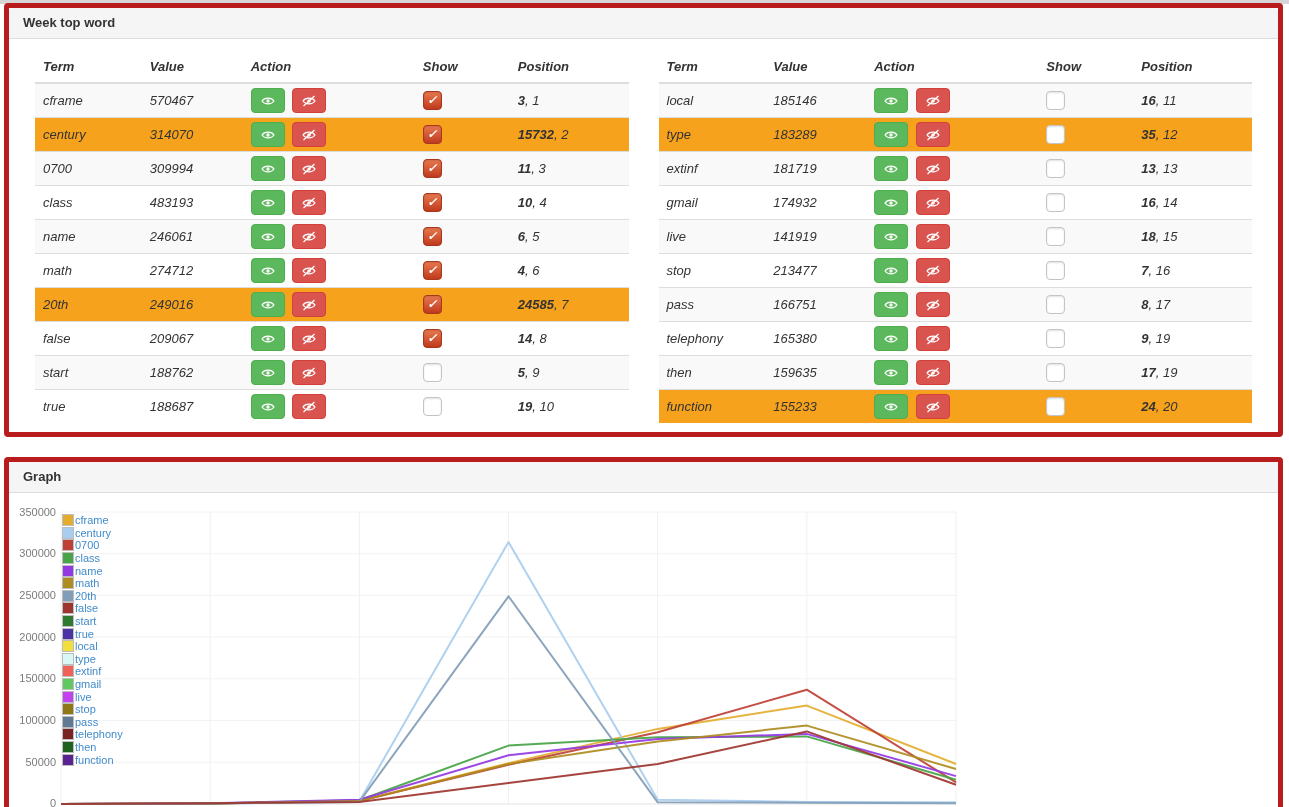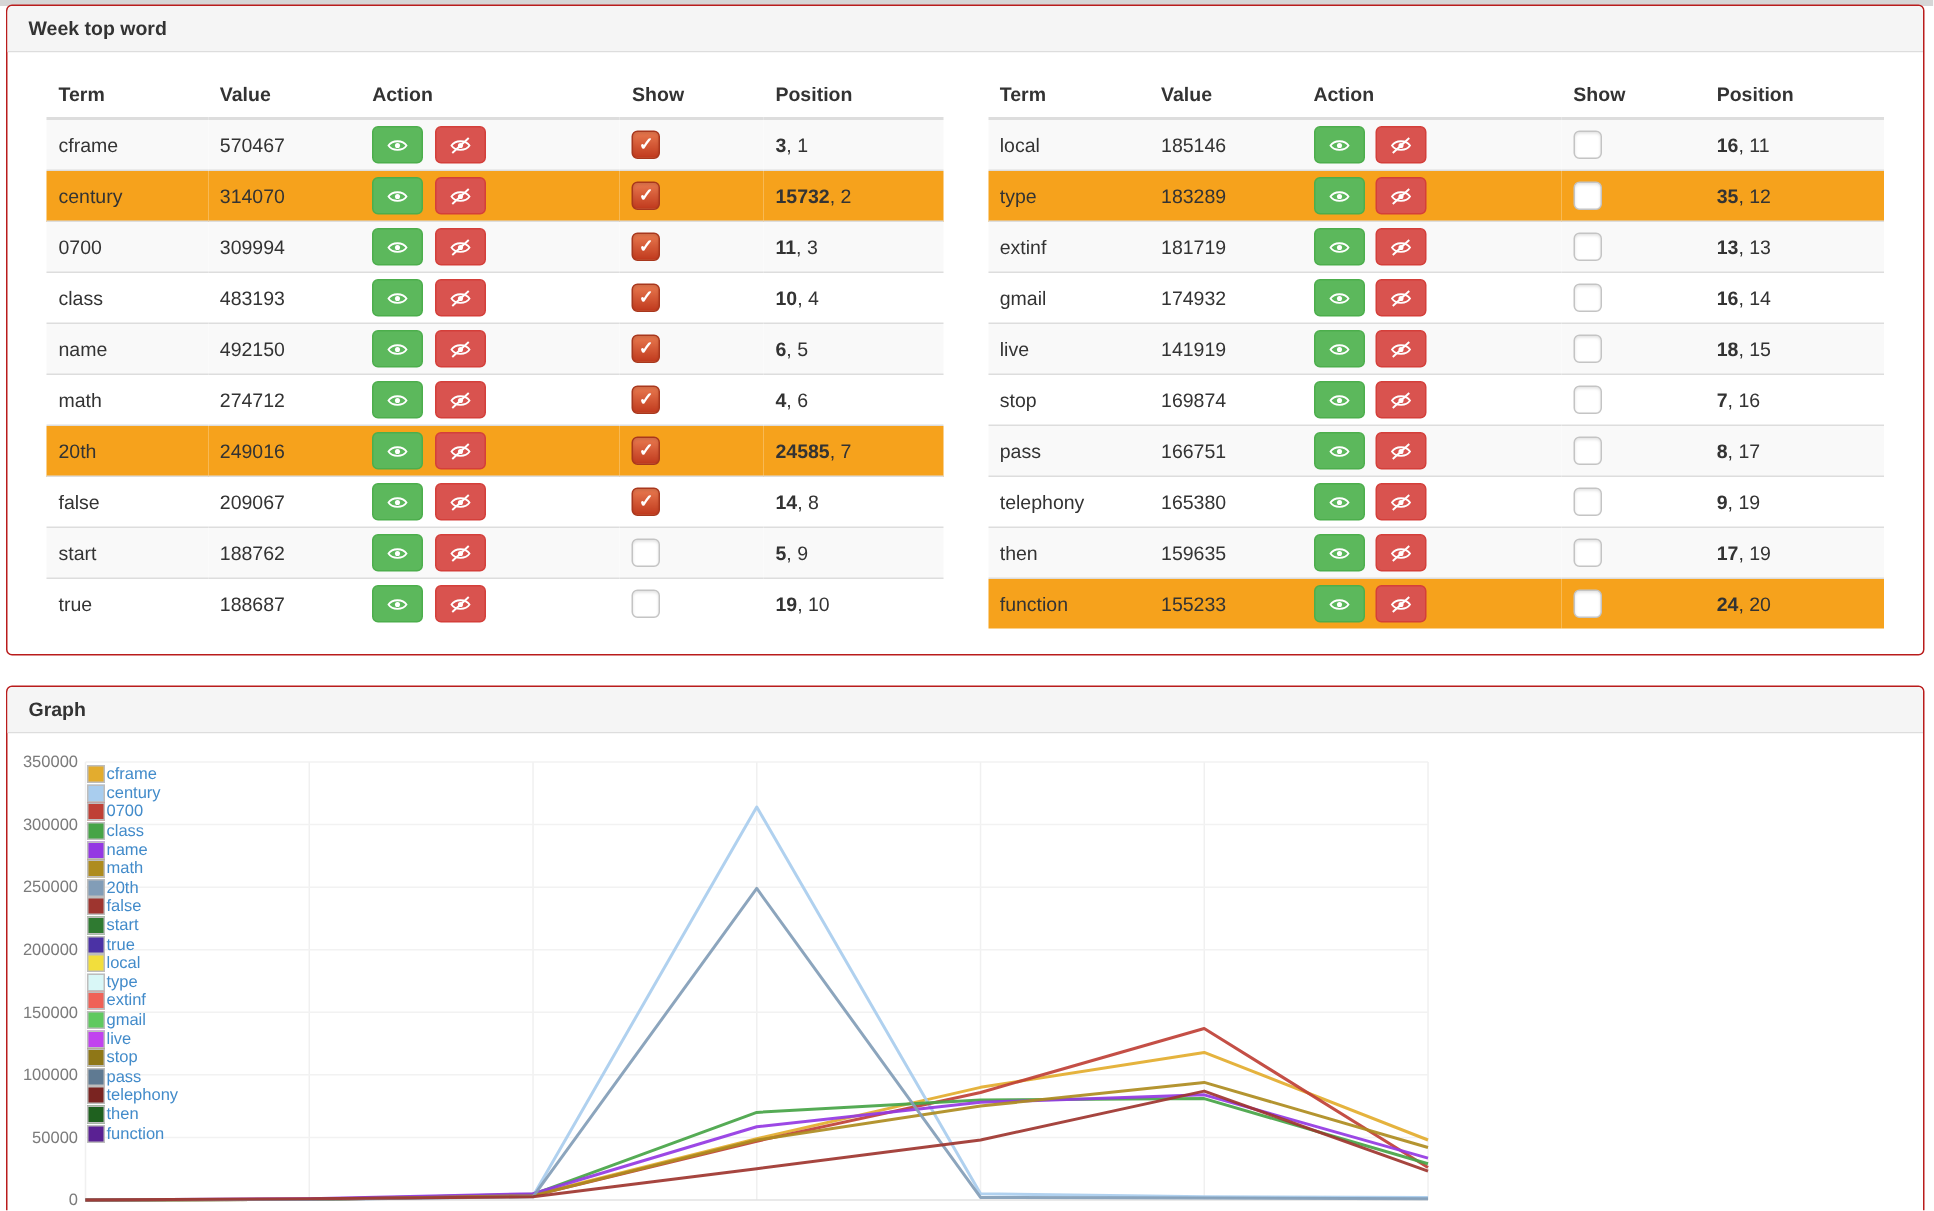--- a/index.html
+++ b/index.html
@@ -1,26 +1,26 @@
 <!DOCTYPE html>
 <html><head>
 <meta charset="utf-8">
 <style>
   html,body{margin:0;padding:0;background:#fff;}
   .page{position:relative;width:1289px;height:807px;background:#fff;overflow:hidden;
         font-family:"Liberation Sans",sans-serif;font-size:13px;color:#333;}
   .top-strip{position:absolute;top:0;left:0;width:1289px;height:4px;background:#d6d6d6;}
-  .panel{position:absolute;left:4px;width:1279px;border:1px solid #b91c1c;border-radius:4px;background:#fff;box-sizing:border-box;}
+  .panel{position:absolute;left:4px;width:1279px;border:5px solid #b91c1c;border-radius:4px;background:#fff;box-sizing:border-box;}
   #panel-words{top:3px;height:434px;}
   #panel-graph{top:457px;height:400px;}
   .panel-heading{height:30px;line-height:30px;background:#f5f5f5;border-bottom:1px solid #ddd;
                  border-radius:4px 4px 0 0;padding:0 14px;font-weight:bold;font-size:13px;color:#333;}
   .panel-body{position:relative;}
   #panel-words .panel-body{padding:12px 26px 0;}
-  .tables-wrap{display:flex;gap:30px;}
+  .tables-wrap{display:flex;gap:30px;font-style:italic;}
   .table-col{flex:1;min-width:0;}
   table{width:100%;border-collapse:collapse;font-size:13px;table-layout:fixed;}
   th{text-align:left;padding:8px;border-bottom:2px solid #ddd;font-weight:bold;color:#333;}
   td{padding:0 8px;height:33px;border-top:1px solid #ddd;vertical-align:middle;}
   tbody tr:nth-child(odd){background:#f9f9f9;}
   tbody tr.hl{background:#F6A21C;}
   .btn{width:34px;height:25px;border-radius:4px;display:inline-flex;align-items:center;justify-content:center;
        padding:0;margin-right:4px;cursor:pointer;vertical-align:middle;}
   .btn svg{display:block;}
   .btn-green{background:#5CB85C;border:1px solid #4CAE4C;}
@@ -185,21 +185,21 @@
       <div class="checkbox checked">
         <div class="check-glyph">✓</div>
       </div>
     </td>
     <td class="position">
       <span class="pos-main">10</span><span class="pos-rank">, 4</span>
     </td>
   </tr>
                 <tr>
     <td class="term">name</td>
-    <td class="value">492150</td>
+    <td class="value">246061</td>
     <td class="actions">
       <button class="btn btn-green">
         <span>
           <svg width="14" height="12" viewBox="0 0 14 12">
                           <path d="M1 6 C3.4 2.2 10.6 2.2 13 6 C10.6 9.8 3.4 9.8 1 6 Z" fill="none" stroke="#fff" stroke-width="1.2"></path>
                           <circle cx="7" cy="6" r="1.7" fill="#fff"></circle>
                         </svg>
         </span>
       </button>
       <button class="btn btn-red">
@@ -548,21 +548,21 @@
       <div class="checkbox">
         
       </div>
     </td>
     <td class="position">
       <span class="pos-main">18</span><span class="pos-rank">, 15</span>
     </td>
   </tr>
                 <tr>
     <td class="term">stop</td>
-    <td class="value">169874</td>
+    <td class="value">213477</td>
     <td class="actions">
       <button class="btn btn-green">
         <span>
           <svg width="14" height="12" viewBox="0 0 14 12">
                           <path d="M1 6 C3.4 2.2 10.6 2.2 13 6 C10.6 9.8 3.4 9.8 1 6 Z" fill="none" stroke="#fff" stroke-width="1.2"></path>
                           <circle cx="7" cy="6" r="1.7" fill="#fff"></circle>
                         </svg>
         </span>
       </button>
       <button class="btn btn-red">

